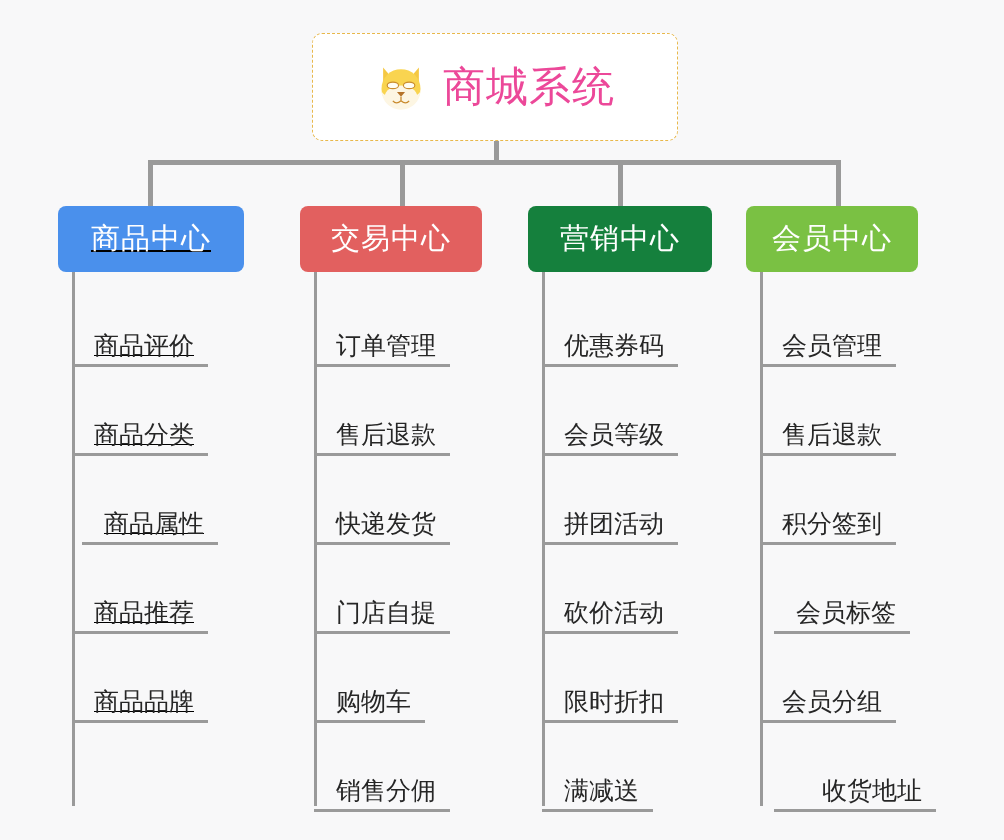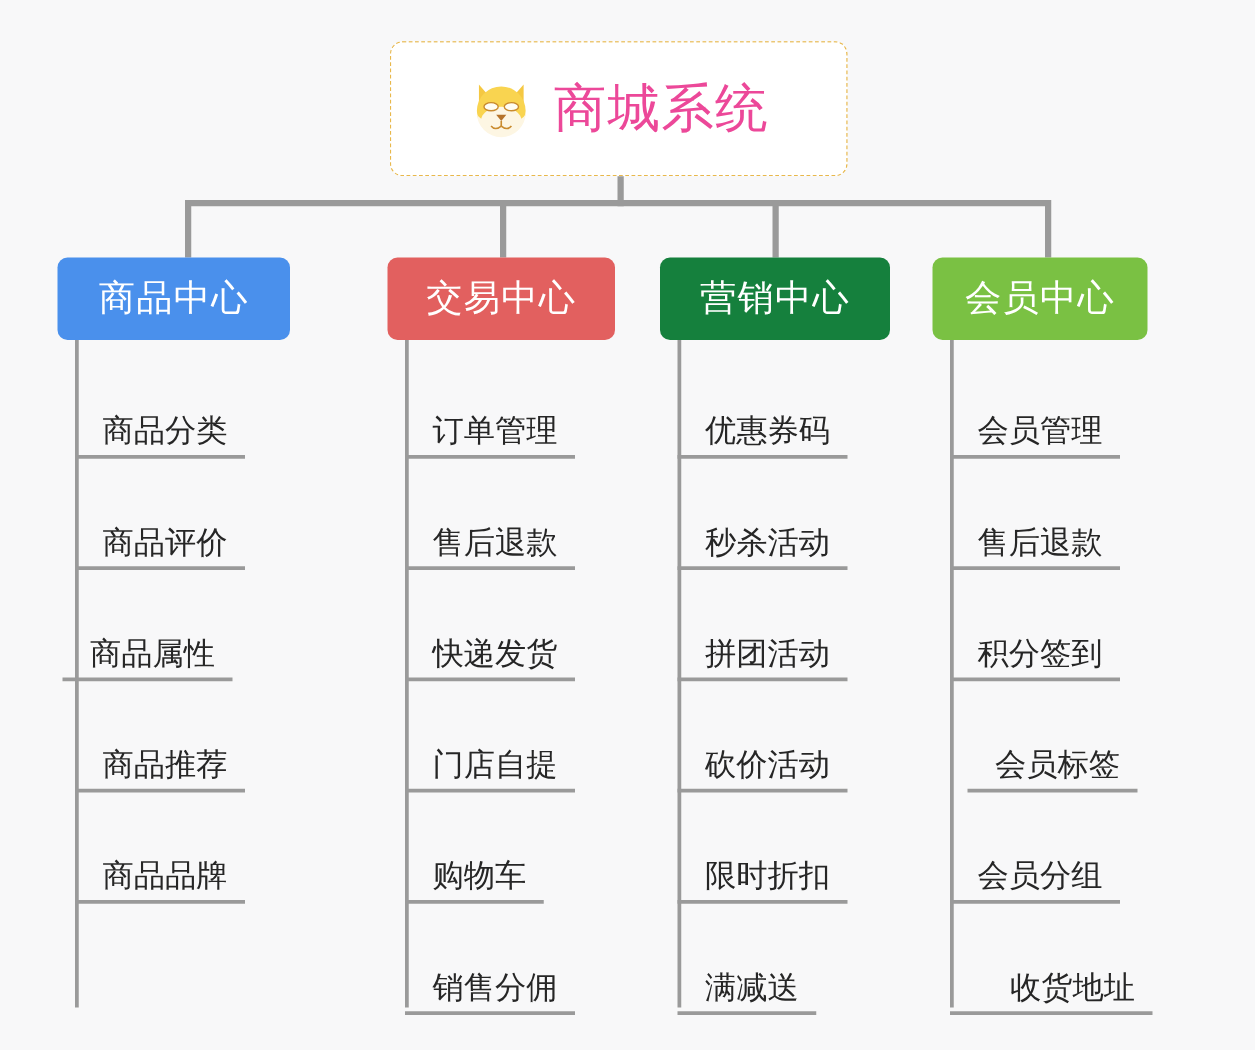--- a/index.html
+++ b/index.html
@@ -148,44 +148,44 @@
   </div>
 
   <div class="conn conn-stem" style="background: rgb(154, 154, 154);"></div>
   <div class="conn conn-bus" style="background: rgb(154, 154, 154);"></div>
   <div class="conn conn-drop" style="left: 148px; background: rgb(154, 154, 154);"></div>
   <div class="conn conn-drop" style="left: 400px; background: rgb(154, 154, 154);"></div>
   <div class="conn conn-drop" style="left: 618px; background: rgb(154, 154, 154);"></div>
   <div class="conn conn-drop" style="left: 836px; background: rgb(154, 154, 154);"></div>
 
   <div id="columns-host">
-      <div class="column" style="left: 46px; width: 186px;">
+      <div class="column" style="left: 58px; width: 186px; text-decoration: underline;">
         <div class="cat-box" style="background: rgb(74, 144, 236); width: 186px;">
           <span>商品中心</span>
         </div>
         <div class="leaf-list">
           <div class="spine" style="left: 14px; height: 534px; background: rgb(154, 154, 154);"></div>
           <div class="leaf">
+            <div class="leaf-inner" style="margin-left: 14px; border-bottom-color: rgb(154, 154, 154);"><span class="leaf-label">商品评价</span></div>
+          </div>
+          <div class="leaf">
             <div class="leaf-inner" style="margin-left: 14px; border-bottom-color: rgb(154, 154, 154);"><span class="leaf-label">商品分类</span></div>
           </div>
           <div class="leaf">
-            <div class="leaf-inner" style="margin-left: 14px; border-bottom-color: rgb(154, 154, 154);"><span class="leaf-label">商品评价</span></div>
-          </div>
-          <div class="leaf">
-            <div class="leaf-inner" style="margin-left: 4px; border-bottom-color: rgb(154, 154, 154);"><span class="leaf-label">商品属性</span></div>
+            <div class="leaf-inner" style="margin-left: 24px; border-bottom-color: rgb(154, 154, 154);"><span class="leaf-label">商品属性</span></div>
           </div>
           <div class="leaf">
             <div class="leaf-inner" style="margin-left: 14px; border-bottom-color: rgb(154, 154, 154);"><span class="leaf-label">商品推荐</span></div>
           </div>
           <div class="leaf">
             <div class="leaf-inner" style="margin-left: 14px; border-bottom-color: rgb(154, 154, 154);"><span class="leaf-label">商品品牌</span></div>
           </div>
         </div>
       </div>
-      <div class="column" style="left: 310px; width: 182px; text-align: right;">
+      <div class="column" style="left: 300px; width: 182px; text-align: right;">
         <div class="cat-box" style="background: rgb(226, 96, 95); width: 182px;">
           <span>交易中心</span>
         </div>
         <div class="leaf-list">
           <div class="spine" style="left: 14px; height: 534px; background: rgb(154, 154, 154);"></div>
           <div class="leaf">
             <div class="leaf-inner" style="margin-left: 14px; border-bottom-color: rgb(154, 154, 154);"><span class="leaf-label">订单管理</span></div>
           </div>
           <div class="leaf">
             <div class="leaf-inner" style="margin-left: 14px; border-bottom-color: rgb(154, 154, 154);"><span class="leaf-label">售后退款</span></div>
@@ -207,21 +207,21 @@
       <div class="column" style="left: 528px; width: 184px;">
         <div class="cat-box" style="background: #15803d; width: 184px;">
           <span>营销中心</span>
         </div>
         <div class="leaf-list">
           <div class="spine" style="left: 14px; height: 534px; background: rgb(154, 154, 154);"></div>
           <div class="leaf">
             <div class="leaf-inner" style="margin-left: 14px; border-bottom-color: rgb(154, 154, 154);"><span class="leaf-label">优惠券码</span></div>
           </div>
           <div class="leaf">
-            <div class="leaf-inner" style="margin-left: 14px; border-bottom-color: rgb(154, 154, 154);"><span class="leaf-label">秒杀活动</span></div>
+            <div class="leaf-inner" style="margin-left: 14px; border-bottom-color: rgb(154, 154, 154);"><span class="leaf-label">会员等级</span></div>
           </div>
           <div class="leaf">
             <div class="leaf-inner" style="margin-left: 14px; border-bottom-color: rgb(154, 154, 154);"><span class="leaf-label">拼团活动</span></div>
           </div>
           <div class="leaf">
             <div class="leaf-inner" style="margin-left: 14px; border-bottom-color: rgb(154, 154, 154);"><span class="leaf-label">砍价活动</span></div>
           </div>
           <div class="leaf">
             <div class="leaf-inner" style="margin-left: 14px; border-bottom-color: rgb(154, 154, 154);"><span class="leaf-label">限时折扣</span></div>
           </div>
@@ -245,19 +245,19 @@
           <div class="leaf">
             <div class="leaf-inner" style="margin-left: 14px; border-bottom-color: rgb(154, 154, 154);"><span class="leaf-label">积分签到</span></div>
           </div>
           <div class="leaf">
             <div class="leaf-inner" style="margin-left: 28px; border-bottom-color: rgb(154, 154, 154);"><span class="leaf-label">会员标签</span></div>
           </div>
           <div class="leaf">
             <div class="leaf-inner" style="margin-left: 14px; border-bottom-color: rgb(154, 154, 154);"><span class="leaf-label">会员分组</span></div>
           </div>
           <div class="leaf">
-            <div class="leaf-inner" style="margin-left: 14px; border-bottom-color: rgb(154, 154, 154); padding-left: 48px;"><span class="leaf-label">收货地址</span></div>
+            <div class="leaf-inner" style="margin-left: 28px; border-bottom-color: rgb(154, 154, 154); padding-left: 48px;"><span class="leaf-label">收货地址</span></div>
           </div>
         </div>
       </div>
     </div>
 
 </div>
 
 </body></html>

